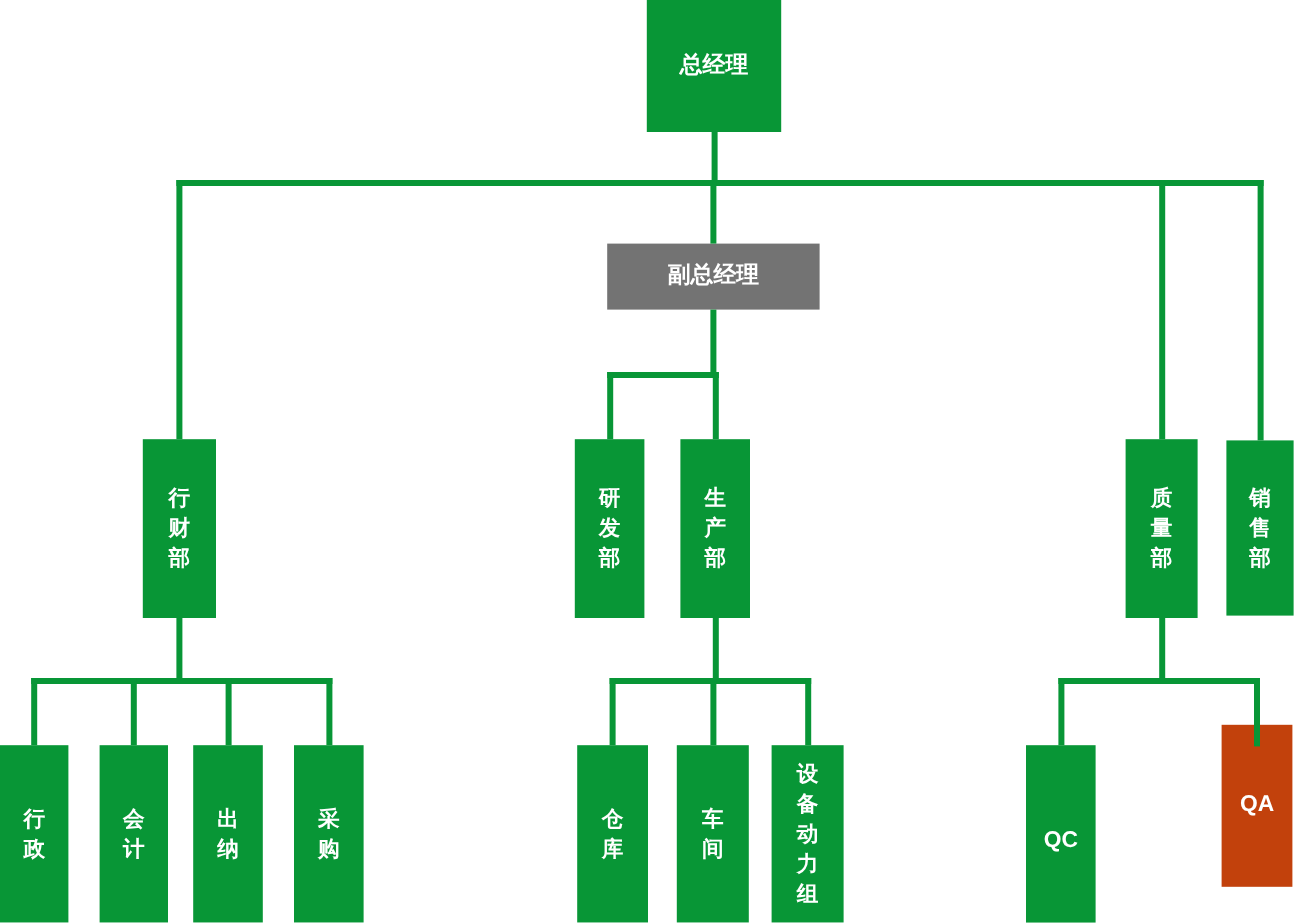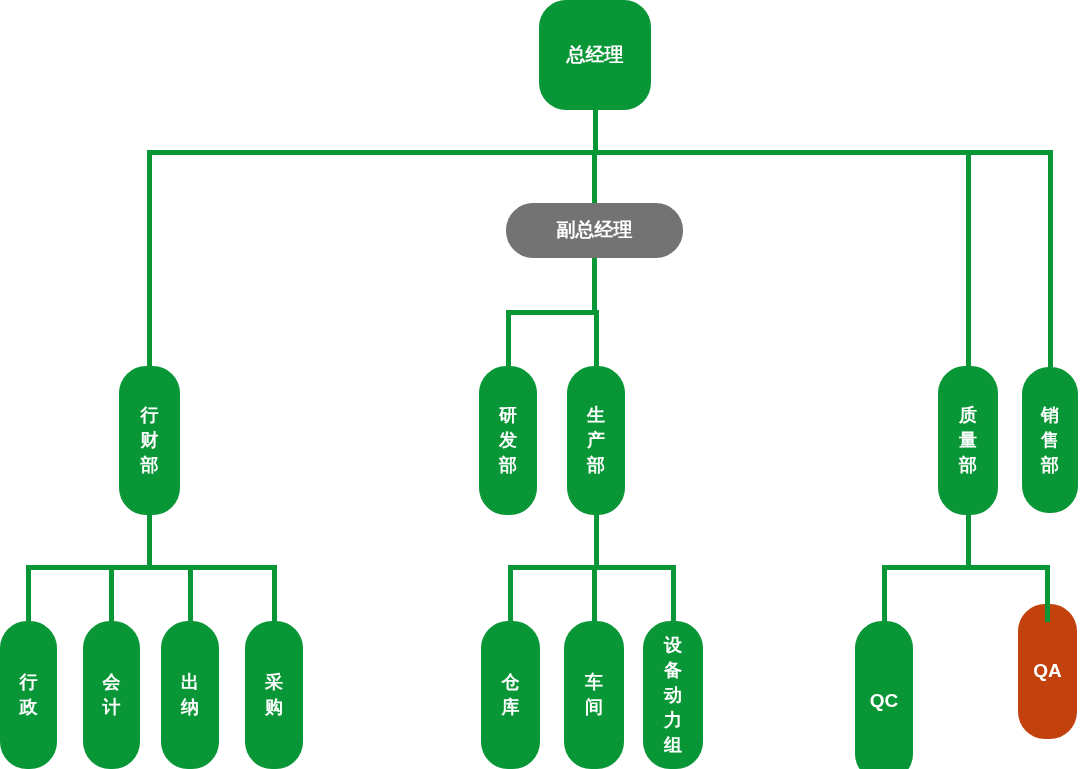--- a/index.html
+++ b/index.html
@@ -16,21 +16,20 @@
     font-family: "Liberation Sans", sans-serif;
   }
   .node {
     position: absolute;
     display: flex;
     align-items: center;
     justify-content: center;
     font-weight: bold;
     text-align: center;
     box-sizing: border-box;
-    border-radius: 27px;
   }
   .node.vertical .label {
     white-space: pre-line;
     font-size: 18px;
     line-height: 25px;
   }
   .node.horizontal .label {
     font-size: 19px;
     line-height: 1.2;
   }

